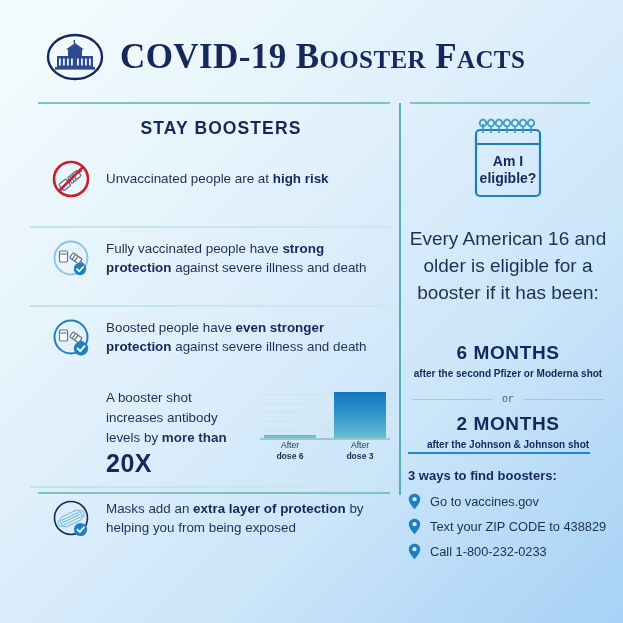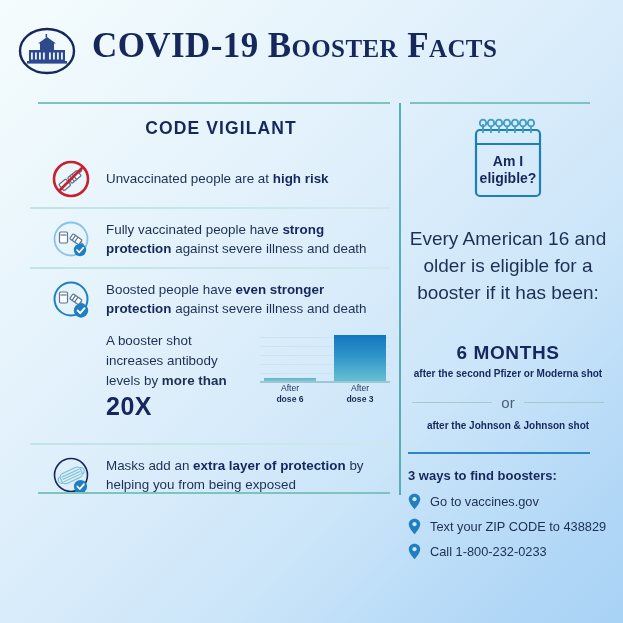--- a/index.html
+++ b/index.html
@@ -21,24 +21,24 @@
         #ddeefb 45%,
         #cbe5f9 68%,
         #b5d9f7 86%,
         #a8d2f5 100%);
     color: #15275c;
   }
 
   
   .header {
     position: absolute;
-    top: 26px; left: 18px; right: 24px;
+    top: 26px; left: 46px; right: 24px;
     height: 62px;
     display: flex;
-    align-items: flex-start;
+    align-items: center;
     gap: 16px;
   }
   .seal { width: 58px; height: 50px; flex: 0 0 auto; }
   .title {
     font-family: "Liberation Serif", serif;
     font-weight: bold;
     font-size: 35px;
     letter-spacing: 0.4px;
     color: #16275c;
     font-variant: small-caps;
@@ -85,36 +85,36 @@
     letter-spacing: 1.1px;
     color: #16275c;
     margin-bottom: 10px;
     padding-left: 22px;
   }
 
   .fact-row {
     display: flex;
     align-items: center;
     gap: 14px;
-    padding: 9px 0 7px 20px;
+    padding: 9px 0 26px 20px;
   }
   .fact-icon { flex: 0 0 auto; width: 42px; height: 42px; }
   .fact-text {
     font-size: 13.4px;
     line-height: 1.45;
     color: #1d3054;
   }
   .fact-text b { color: #15275c; font-weight: bold; }
 
   
   .boost-block {
     display: flex;
     align-items: flex-start;
     gap: 14px;
-    padding: 4px 0 22px 76px;
+    padding: 4px 0 8px 76px;
   }
   .boost-copy {
     font-size: 13.4px;
     line-height: 1.5;
     color: #1d3054;
     width: 152px;
   }
   .boost-copy b { font-weight: bold; }
   .big20 {
     font-size: 25px;
@@ -215,21 +215,21 @@
     line-height: 1.4;
     margin-top: 3px;
   }
   .or-row {
     display: flex;
     align-items: center;
     gap: 9px;
     margin: 13px 4px 8px 4px;
   }
   .or-row .ln { flex: 1; height: 1px; background: #a8c9ca; }
-  .or-row .or-text { font-size: 15px; color: #4b6076; }
+  .or-row .or-text { font-size: 10px; color: #4b6076; font-family: Liberation Mono, monospace; }
 
   
   .rule-ways {
     position: absolute;
     left: 408px; top: 452px; width: 182px; height: 2px;
     background: #2a86c4;
   }
   .ways {
     position: absolute;
     left: 408px; top: 468px; width: 206px;
@@ -281,21 +281,21 @@
     </svg>
     <div class="title">COVID-19 Booster Facts</div>
   </div>
 
   <div class="rule-top-left"></div>
   <div class="rule-top-right"></div>
   <div class="v-divider"></div>
 
   <div class="left-col">
 
-    <div class="stay-vigilant">CODE VIGILANT</div>
+    <div class="stay-vigilant">STAY BOOSTERS</div>
 
     <div class="fact-row">
       <svg class="fact-icon" viewBox="0 0 42 42">
         <g transform="translate(21,21) rotate(-40) translate(-21,-21)" stroke="#5d7490" stroke-width="1.3" fill="#fdfefe">
           <rect x="8" y="17.5" width="9" height="8" rx="1"></rect>
           <rect x="19" y="18" width="12" height="7" rx="1"></rect>
           <line x1="31" y1="21.5" x2="35" y2="21.5"></line>
           <line x1="22" y1="18" x2="22" y2="25"></line>
           <line x1="25" y1="18" x2="25" y2="25"></line>
         </g>
@@ -439,20 +439,21 @@
 
     <div class="months">6 MONTHS</div>
     <div class="months-sub">after the second Pfizer or Moderna shot</div>
 
     <div class="or-row">
       <div class="ln"></div>
       <div class="or-text">or</div>
       <div class="ln"></div>
     </div>
 
+    <div class="months" style="margin-top:6px">2 MONTHS</div>
     <div class="months-sub">after the Johnson &amp; Johnson shot</div>
   </div>
 
   <div class="rule-ways"></div>
 
   <div class="ways">
     <div class="ways-head">3 ways to find boosters:</div>
 
     <div class="way-item">
       <svg class="pin" width="13" height="17" viewBox="0 0 13 17">

